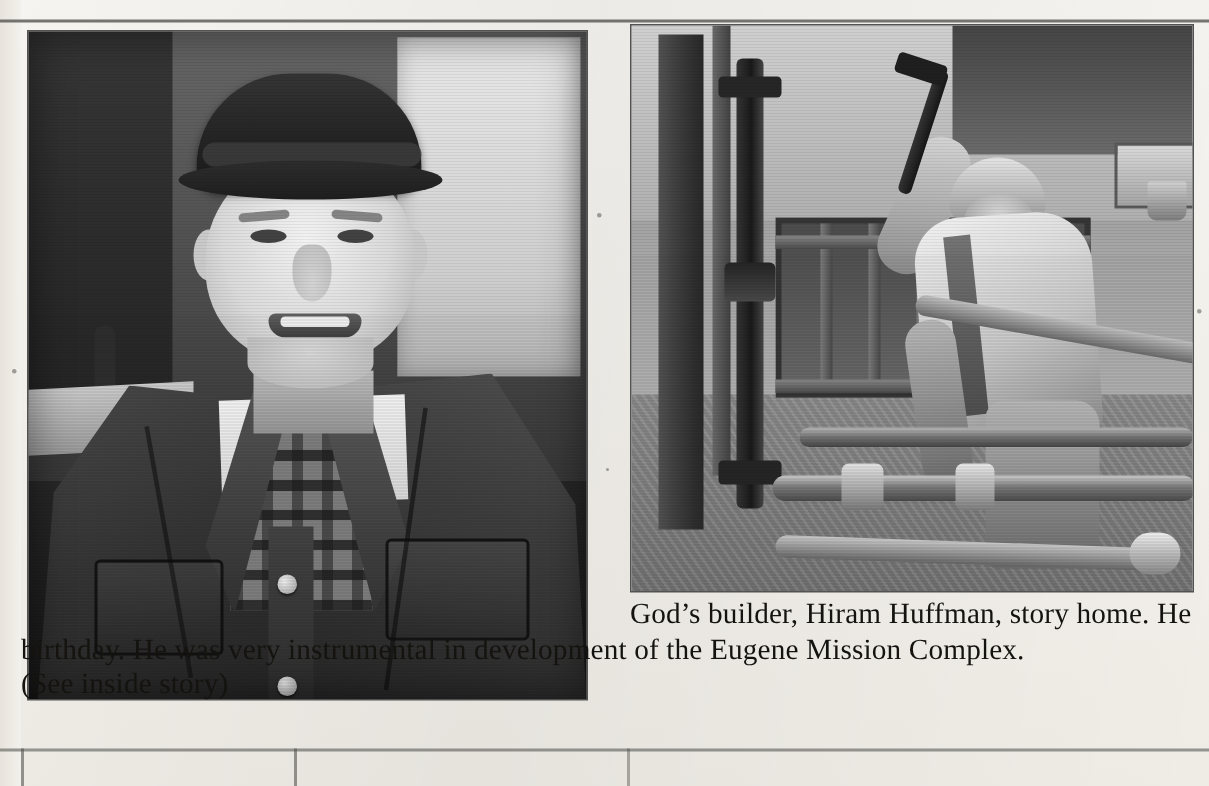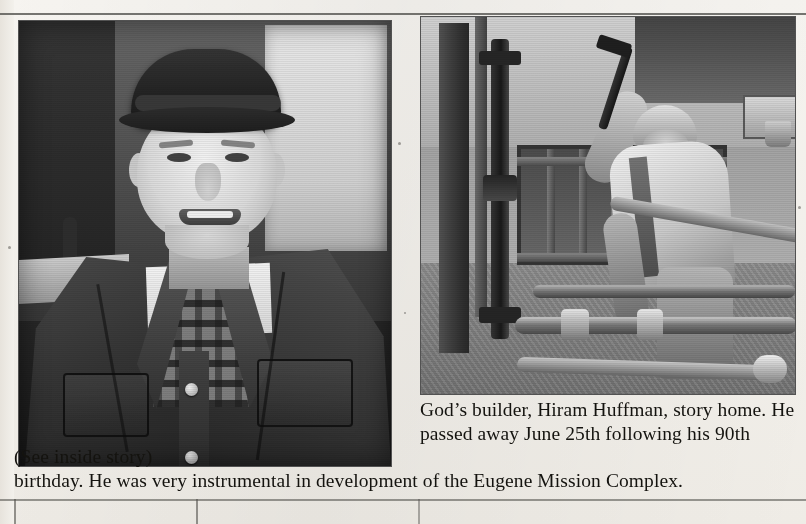--- a/index.html
+++ b/index.html
@@ -544,22 +544,21 @@
     <div class="ws-coupler-a"></div>
     <div class="ws-coupler-b"></div>
     <div class="ws-pipe-low"></div>
     <div class="ws-coupler-c"></div>
 
     <div class="halftone"></div>
   </div>
 
   <div id="caption">
     <div class="cap-line cap-indent-right">God’s builder, Hiram Huffman, story home. He</div>
-    <div class="cap-line cap-indent-right">passed away June 25th following his 90th</div>
+    <div class="cap-line cap-full">birthday. He was very instrumental in development of the Eugene Mission Complex.</div>
     <div class="cap-line cap-full">(See inside story)</div>
-    <div class="cap-line cap-full">birthday. He was very instrumental in development of the Eugene Mission Complex.</div>
   </div>
 
   <div class="speck" style="left:398px; top:142px; width:3px; height:3px;"></div>
   <div class="speck" style="left:8px; top:246px; width:3px; height:3px;"></div>
   <div class="speck" style="left:404px; top:312px; width:2px; height:2px;"></div>
   <div class="speck" style="left:798px; top:206px; width:3px; height:3px;"></div>
 </div>
 
 </body></html>

